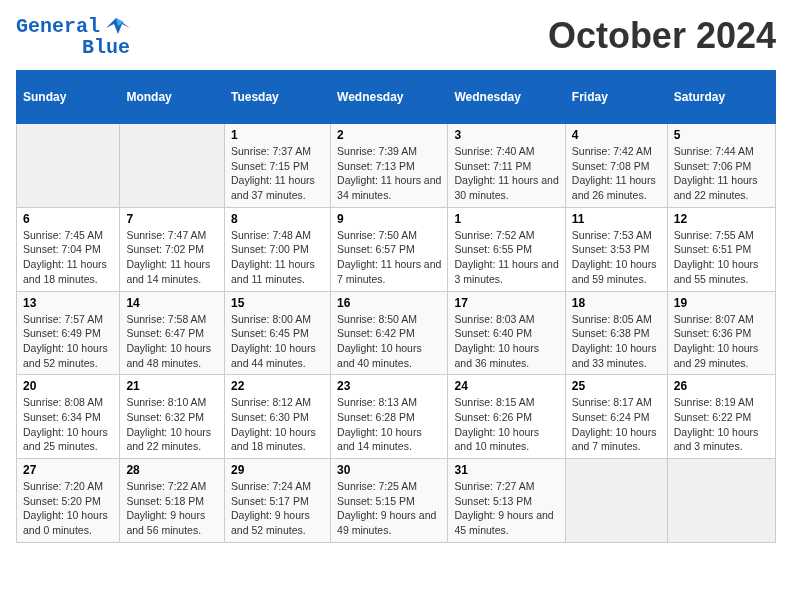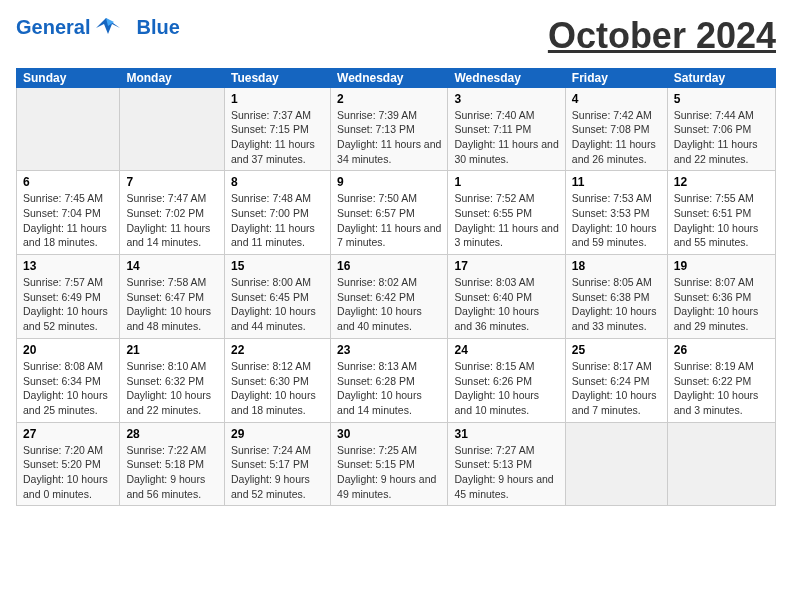--- a/index.html
+++ b/index.html
@@ -31,36 +31,35 @@
       color: #1565c0;
     }
     .title-block {
       text-align: right;
     }
     .title-block h1 {
       font-size: 36px;
       font-weight: bold;
       color: #333;
       line-height: 1.1;
-      text-decoration: underline;
     }
     .title-block h2 {
       font-size: 18px;
       font-weight: normal;
       color: #555;
     }
     table {
       width: 100%;
       border-collapse: collapse;
       font-size: 11px;
     }
     thead tr th {
       background: #1565c0;
       color: #fff;
-      padding: 2px 6px;
+      padding: 19px 6px;
       text-align: left;
       font-size: 12px;
       font-weight: bold;
       border: 1px solid #1565c0;
     }
     tbody tr td {
       border: 1px solid #ccc;
       padding: 4px 6px;
       vertical-align: top;
       background: #fff;
@@ -82,21 +81,21 @@
     }
     .empty-cell {
       background: #f0f0f0 !important;
     }
   </style>
 </head>
 <body>
 
 <div class="header">
   <div class="logo">
-    <div style="display:flex;flex-direction:row;align-items:center;">
+    <div style="display:flex;flex-direction:column;align-items:flex-end;font-family:Liberation Mono, monospace;">
       <div style="display:flex;align-items:center;gap:2px;">
         <span class="logo-text"><span>General</span></span>
         <svg width="28" height="22" viewBox="0 0 28 22">
           <polygon points="14,2 28,12 20,8 16,18 12,8 4,12" fill="#1565c0"></polygon>
           <polygon points="14,2 22,6 16,10" fill="#42a5f5"></polygon>
         </svg>
       </div>
       <span class="logo-text" style="color:#1565c0;font-size:20px;font-weight:bold;margin-left:16px;">Blue</span>
     </div>
   </div>
@@ -241,21 +240,21 @@
           <span class="day-number">15</span>
           <div class="day-info">
             <div>Sunrise: 8:00 AM</div>
             <div>Sunset: 6:45 PM</div>
             <div>Daylight: 10 hours and 44 minutes.</div>
           </div>
         </td>
         <td>
           <span class="day-number">16</span>
           <div class="day-info">
-            <div>Sunrise: 8:02 AM</div>
+            <div>Sunrise: 8:50 AM</div>
             <div>Sunset: 6:42 PM</div>
             <div>Daylight: 10 hours and 40 minutes.</div>
           </div>
         </td>
         <td>
           <span class="day-number">17</span>
           <div class="day-info">
             <div>Sunrise: 8:03 AM</div>
             <div>Sunset: 6:40 PM</div>
             <div>Daylight: 10 hours and 36 minutes.</div>

